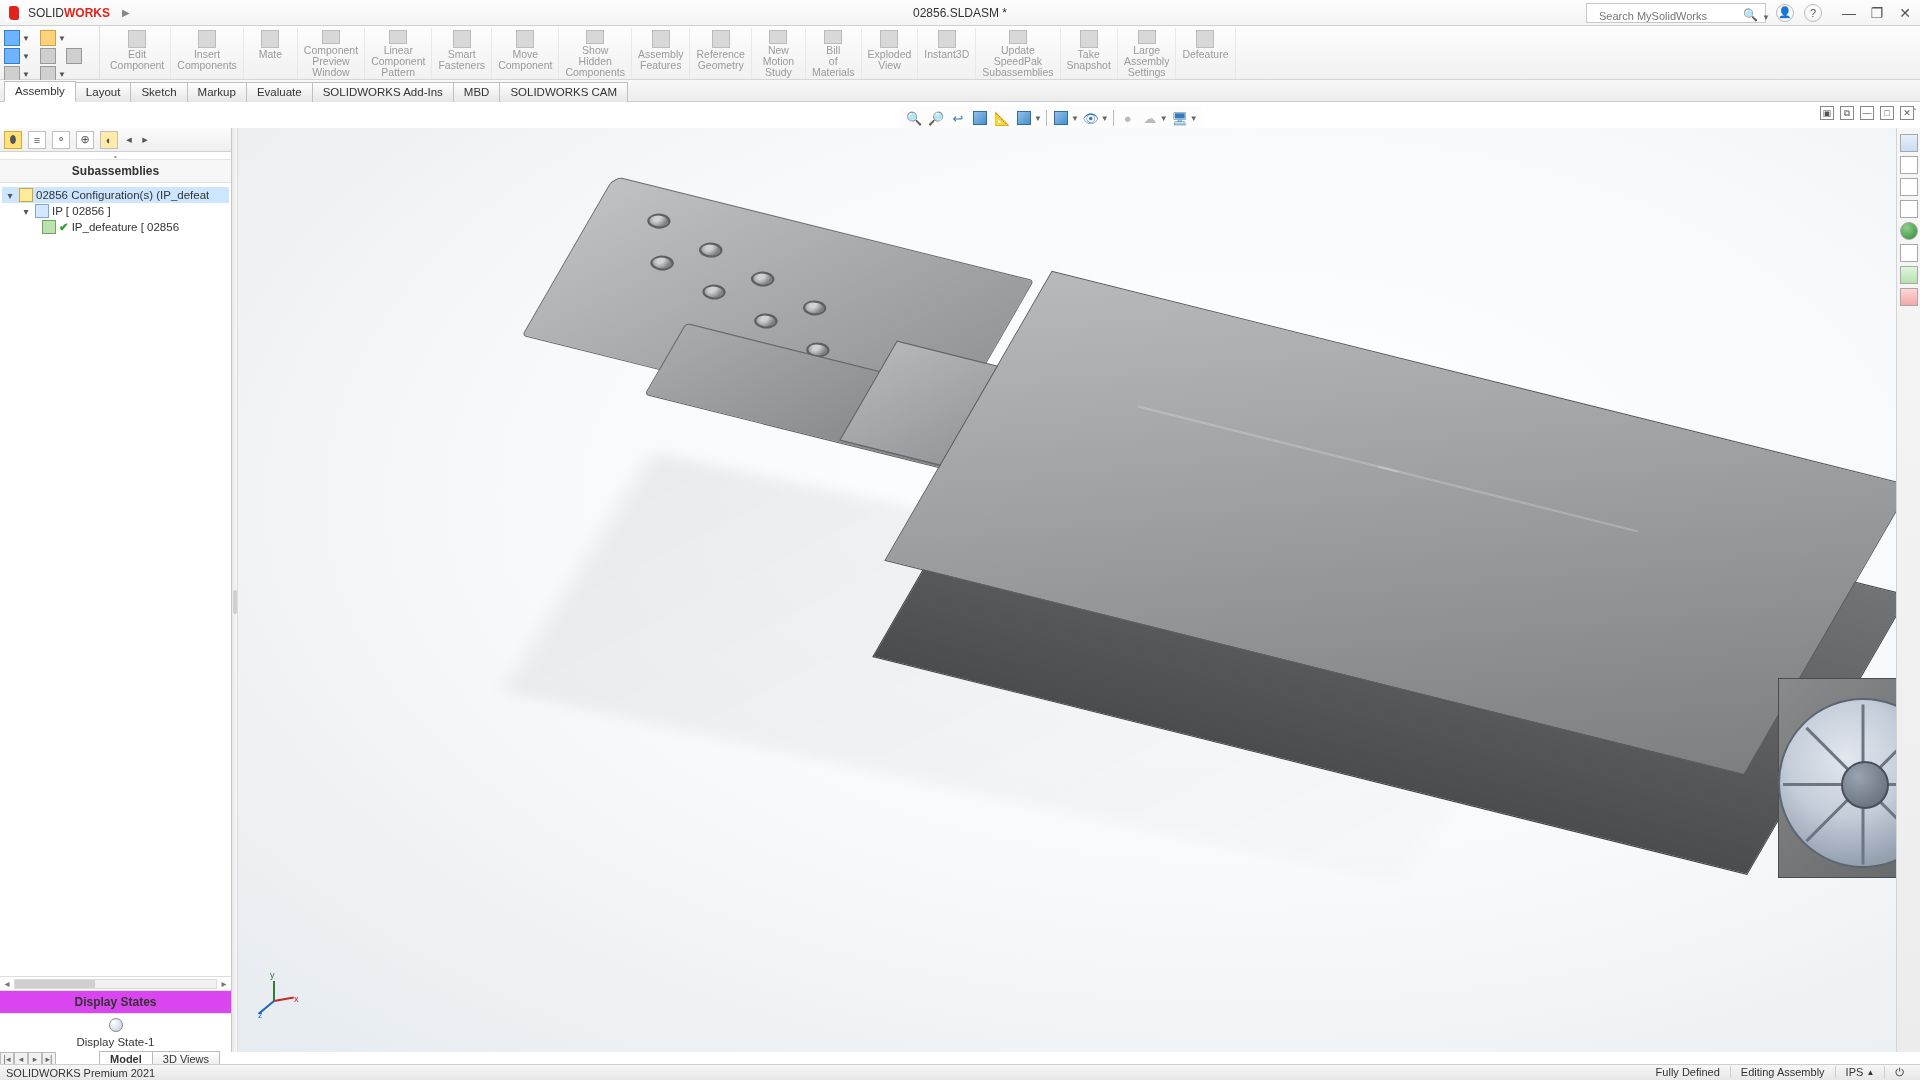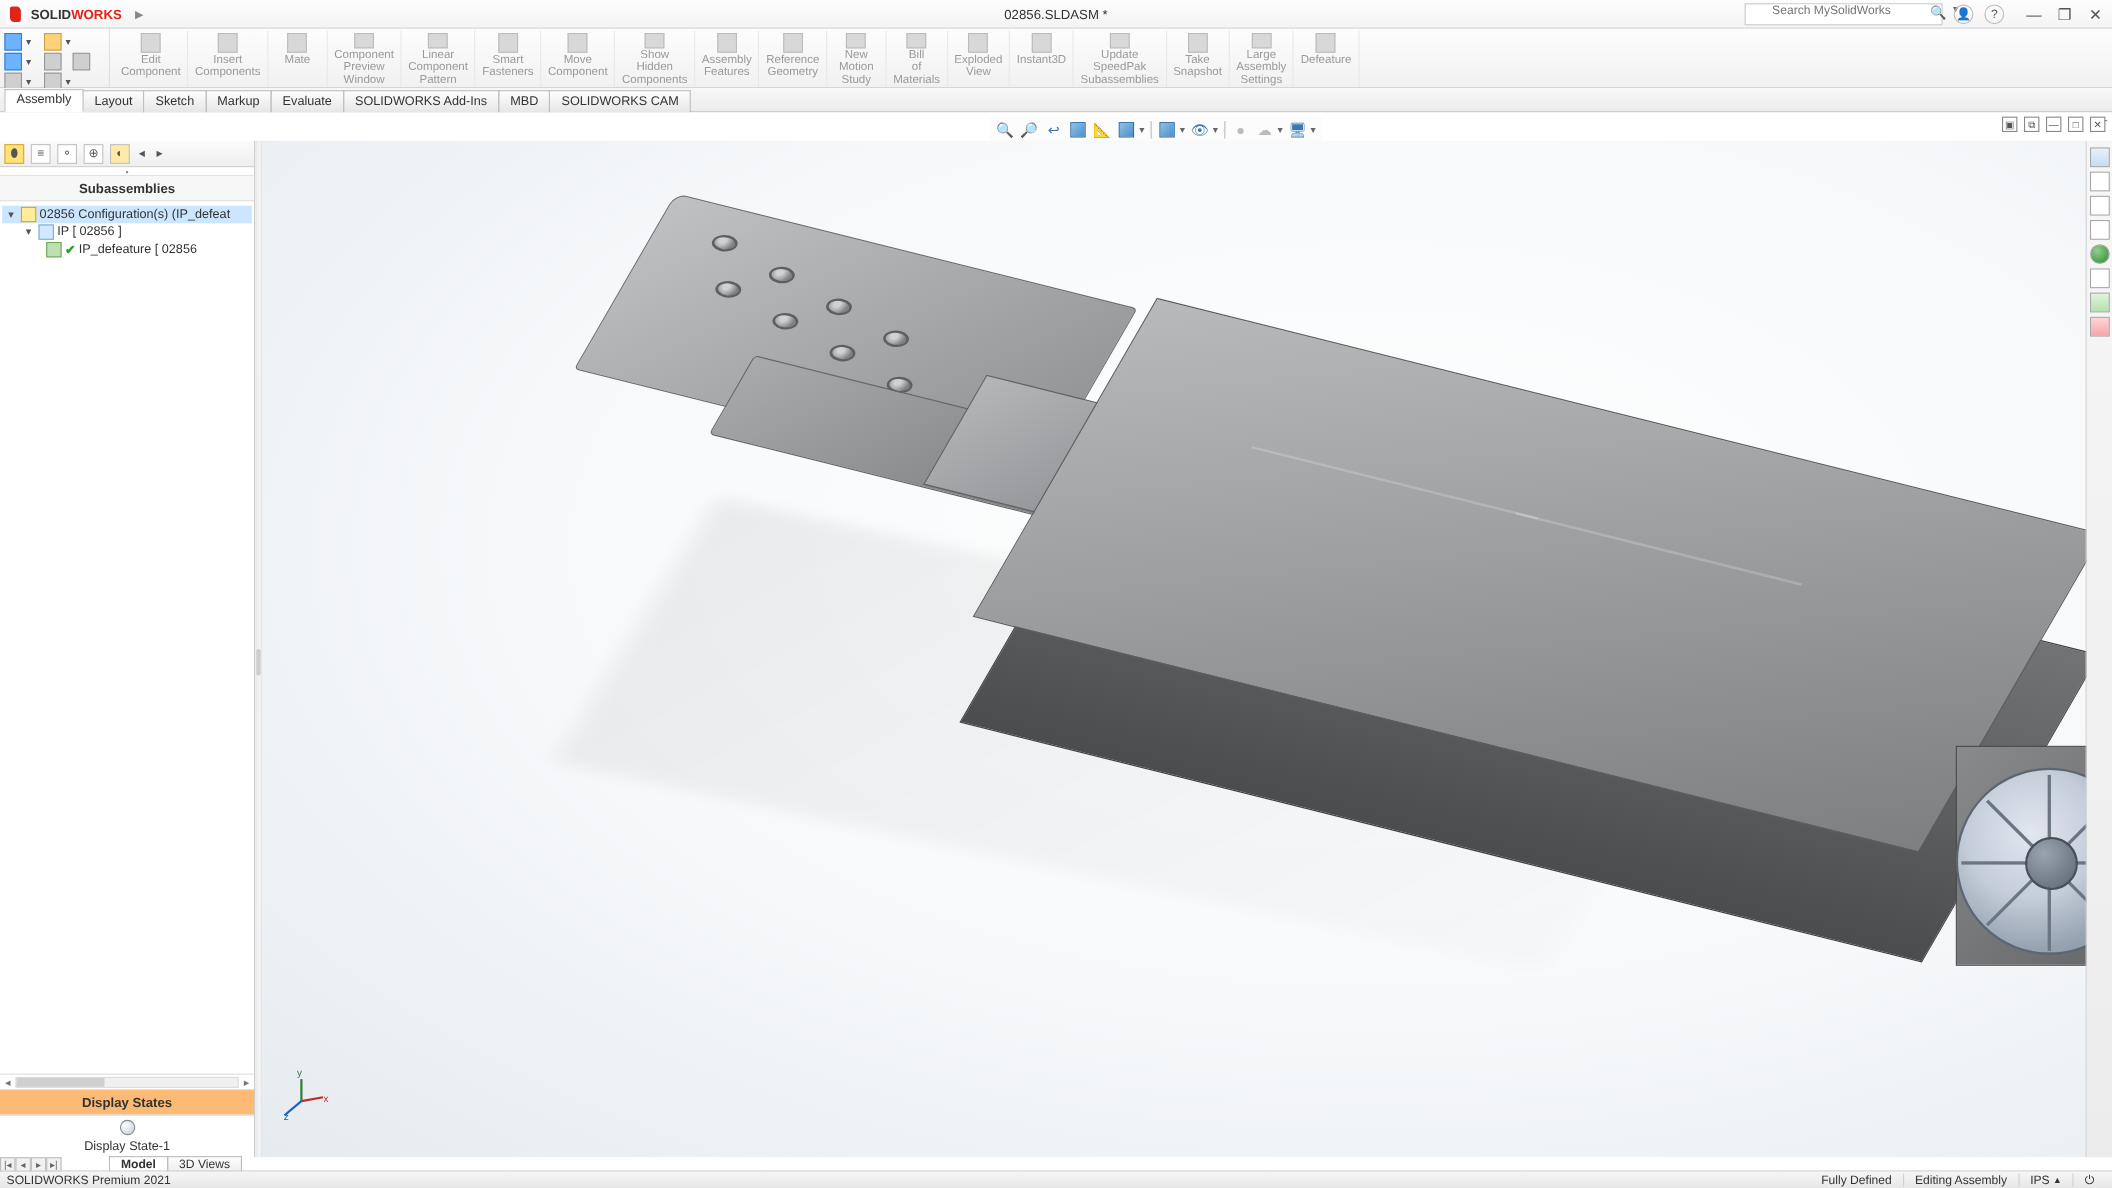--- a/index.html
+++ b/index.html
@@ -3,26 +3,26 @@
 <meta charset="utf-8">
 <style>
 * { margin: 0; padding: 0; box-sizing: border-box; font-family: "Segoe UI", Arial, sans-serif; }
 body { width: 1920px; height: 1080px; background: #fff; overflow: hidden; font-size: 12px; color: #333; }
 
 
 .titlebar { height: 26px; background: linear-gradient(#fdfdfd,#f4f4f4); border-bottom: 1px solid #d0d0d0; display: flex; align-items: center; padding: 0 6px; position: relative; }
 .logo { display: flex; align-items: center; gap: 4px; }
 .logo-icon { width: 18px; height: 18px; background: #fff; display: inline-block; position: relative; }
 .logo-icon::before { content:""; position:absolute; left:3px; top:2px; width:10px; height:14px; background:#e2231a; border-radius:2px 4px 2px 4px; }
-.logo-text .b { font-weight: bold; }
+.logo-text .b { font-weight: normal; }
 .logo-text .r { color:#e2231a; font-weight:bold; }
 .tb-arrow { margin-left:8px; color:#888; font-size:10px; }
 .title-center { position:absolute; left:50%; transform:translateX(-50%); font-size:12px; color:#333; }
 .tb-right { margin-left:auto; display:flex; align-items:center; gap:10px; }
-.search-box { display:flex; align-items:flex-start; border:1px solid #c8c8c8; background:#fff; height:20px; width:180px; padding:0 20px; font-size:11px; }
+.search-box { display:flex; align-items:flex-end; border:1px solid #c8c8c8; background:#fff; height:20px; width:180px; padding:0 8px; font-size:11px; }
 .search-box .sicon { width:14px; height:14px; background:#e2231a; margin-right:4px; }
 .search-box input { border:0; outline:0; flex:1; font-size:11px; }
 .search-box .mag { color:#666; font-size:12px; margin-left:2px; }
 .search-box .dd { color:#666; font-size:8px; margin-left:4px; }
 .tb-btn { width:18px; height:18px; border:1px solid #bbb; border-radius:50%; display:flex; align-items:center; justify-content:center; font-size:11px; color:#555; cursor:pointer; }
 .win-ctrl { display:flex; gap:10px; margin-left:8px; }
 .win-ctrl span { font-size:14px; color:#555; cursor:pointer; width:18px; text-align:center; }
 
 
 .quickrow { height: 54px; background: linear-gradient(#fdfdfd,#f1f1f1); border-bottom:1px solid #d5d5d5; display:flex; }
@@ -65,21 +65,21 @@
 .tree { flex:0 0 auto; padding:4px 2px 8px 2px; font-size:11.5px; }
 .tree-row { display:flex; align-items:center; gap:3px; padding:1px 2px; white-space:nowrap; overflow:hidden; }
 .tree-row.selected { background:#cde6ff; }
 .tw { width:12px; text-align:center; color:#555; font-size:10px; cursor:pointer; }
 .tree-ic { width:14px; height:14px; background:#f7d76b; border:1px solid #c9a83a; }
 .tree-ic.cfg { background:#ffeb99; }
 .tree-ic.sub { background:#d3e8ff; border-color:#7da7d4; }
 .tree-ic.leaf { background:#bde0b1; border-color:#6fa85a; }
 .check { color:#2a9d2a; font-weight:bold; }
 
-.ds-head { padding:4px 8px; font-weight:bold; font-size:12px; border-top:1px solid #e0e0e0; border-bottom:1px solid #e0e0e0; text-align:center; background:#fdba74; margin-top:auto; }
+.ds-head { padding:4px 8px; font-weight:bold; font-size:12px; border-top:1px solid #e0e0e0; border-bottom:1px solid #e0e0e0; text-align:center; background:#d946ef; margin-top:auto; }
 .ds-body { padding:4px 6px; display:flex; align-items:center; gap:4px; font-size:11.5px;flex-direction:column; }
 .ds-ic { width:14px; height:14px; border:1px solid #888; border-radius:50%; background:radial-gradient(circle at 30% 30%,#fff,#bcd); }
 
 .lp-scroll { height:14px; border-top:1px solid #ddd; display:flex; align-items:center; }
 .lp-scroll .ar { width:14px; text-align:center; color:#777; font-size:10px; }
 .lp-scroll .track { flex:1; height:10px; background:#f0f0f0; border:1px solid #dcdcdc; position:relative; }
 .lp-scroll .thumb { position:absolute; left:0; top:0; height:100%; width:40%; background:#cfcfcf; }
 
 .splitter { width:6px; background:linear-gradient(to right,#e8e8e8,#f7f7f7); border-right:1px solid #dcdcdc; position:relative; cursor:col-resize; }
 .splitter .grip { position:absolute; top:50%; left:1px; width:4px; height:24px; background:#cfcfcf; border-radius:2px; }

